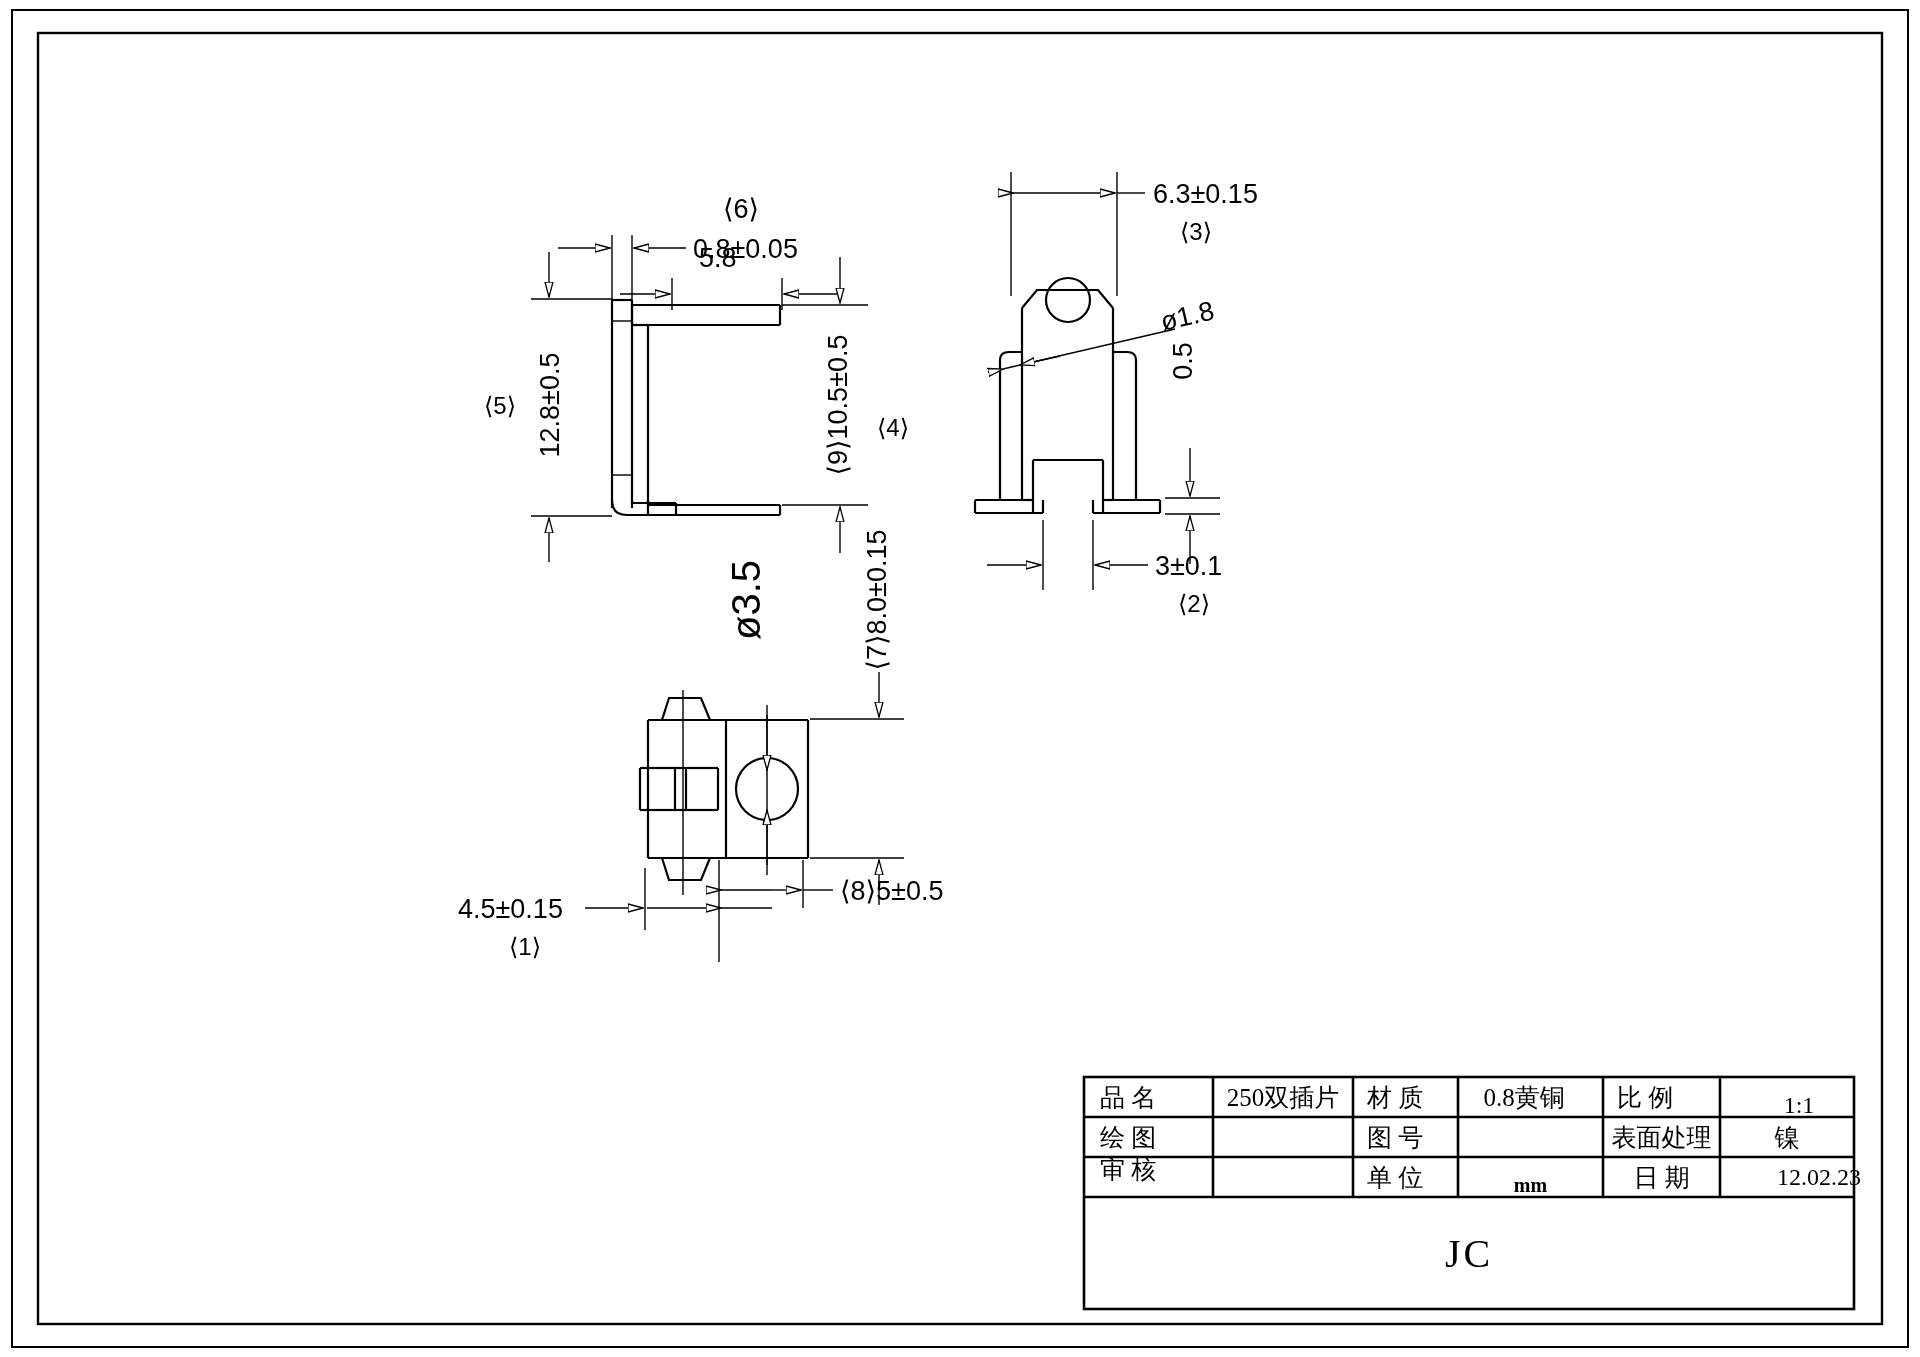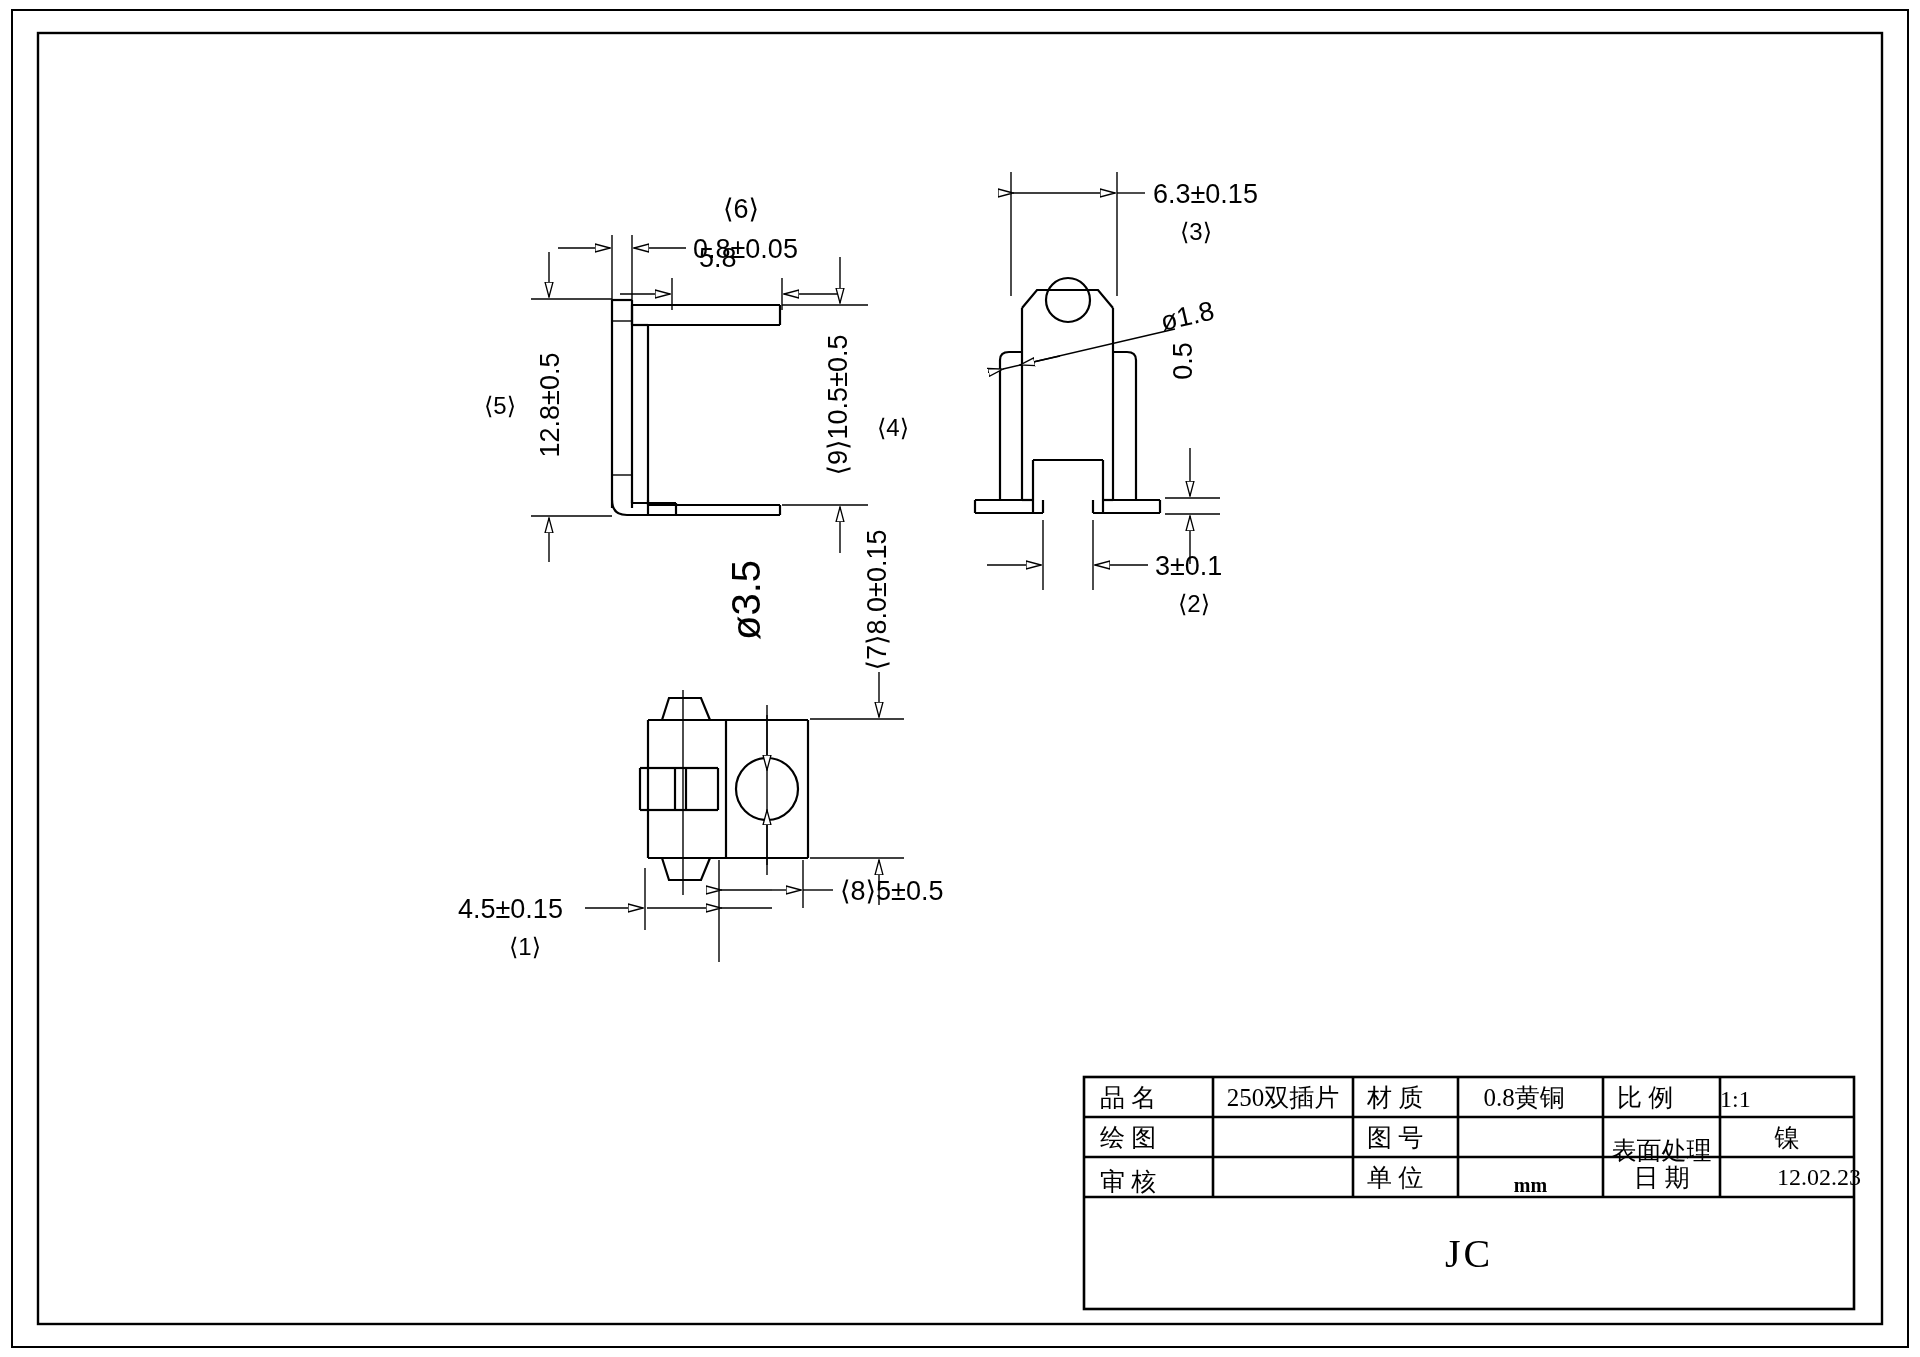--- a/index.html
+++ b/index.html
@@ -280,44 +280,44 @@
     </div>
     <div style="position:absolute;left:269px;top:0;width:105px;height:40px;display:flex;align-items:center;justify-content:space-between;padding:0 14px;box-sizing:border-box;">
       <span style="font-family:'Liberation Serif',serif;font-size:25px;">材    质</span>
     </div>
     <div style="position:absolute;left:374px;top:0;width:132px;height:40px;display:flex;align-items:center;justify-content:center;">
       <span style="font-family:'Liberation Serif',serif;font-size:25px;">0.8黄铜</span>
     </div>
     <div style="position:absolute;left:519px;top:0;width:117px;height:40px;display:flex;align-items:center;justify-content:space-between;padding:0 14px;box-sizing:border-box;">
       <span style="font-family:'Liberation Serif',serif;font-size:25px;">比    例</span>
     </div>
-    <div style="position:absolute;left:636px;top:2px;width:158px;height:40px;display:flex;align-items:center;">
+    <div style="position:absolute;left:636px;top:8px;width:158px;height:40px;display:flex;align-items:center;justify-content:center;">
       <span style="font-family:'Liberation Serif',serif;font-size:24px;">1:1</span>
     </div>
 
     <div style="position:absolute;left:0;top:40px;width:129px;height:40px;display:flex;align-items:center;justify-content:space-between;padding:0 16px;box-sizing:border-box;">
       <span style="font-family:'Liberation Serif',serif;font-size:25px;">绘    图</span>
     </div>
     <div style="position:absolute;left:129px;top:40px;width:140px;height:40px;display:flex;align-items:center;justify-content:center;">
       <span style="font-family:'Liberation Serif',serif;font-size:25px;"></span>
     </div>
     <div style="position:absolute;left:269px;top:40px;width:105px;height:40px;display:flex;align-items:center;justify-content:space-between;padding:0 14px;box-sizing:border-box;">
       <span style="font-family:'Liberation Serif',serif;font-size:25px;">图    号</span>
     </div>
     <div style="position:absolute;left:374px;top:40px;width:145px;height:40px;display:flex;align-items:center;justify-content:center;">
       <span style="font-family:'Liberation Serif',serif;font-size:25px;"></span>
     </div>
-    <div style="position:absolute;left:519px;top:53px;width:117px;height:40px;display:flex;align-items:center;justify-content:center;">
+    <div style="position:absolute;left:519px;top:40px;width:117px;height:40px;display:flex;align-items:center;justify-content:center;">
       <span style="font-family:'Liberation Serif',serif;font-size:25px;">表面处理</span>
     </div>
     <div style="position:absolute;left:636px;top:40px;width:134px;height:40px;display:flex;align-items:center;justify-content:center;">
       <span style="font-family:'Liberation Serif',serif;font-size:25px;">镍</span>
     </div>
 
-    <div style="position:absolute;left:0;top:84px;width:129px;height:40px;display:flex;align-items:center;justify-content:space-between;padding:0 16px;box-sizing:border-box;">
+    <div style="position:absolute;left:0;top:72px;width:129px;height:40px;display:flex;align-items:center;justify-content:space-between;padding:0 16px;box-sizing:border-box;">
       <span style="font-family:'Liberation Serif',serif;font-size:25px;">审    核</span>
     </div>
     <div style="position:absolute;left:129px;top:80px;width:140px;height:40px;display:flex;align-items:center;justify-content:center;">
       <span style="font-family:'Liberation Serif',serif;font-size:25px;"></span>
     </div>
     <div style="position:absolute;left:269px;top:80px;width:105px;height:40px;display:flex;align-items:center;justify-content:space-between;padding:0 14px;box-sizing:border-box;">
       <span style="font-family:'Liberation Serif',serif;font-size:25px;">单    位</span>
     </div>
     <div style="position:absolute;left:374px;top:80px;width:145px;height:57px;display:flex;align-items:center;justify-content:center;border-radius:20px;">
       <span style="font-family:'Liberation Serif',serif;font-size:20px;font-weight:bold;">mm</span>

